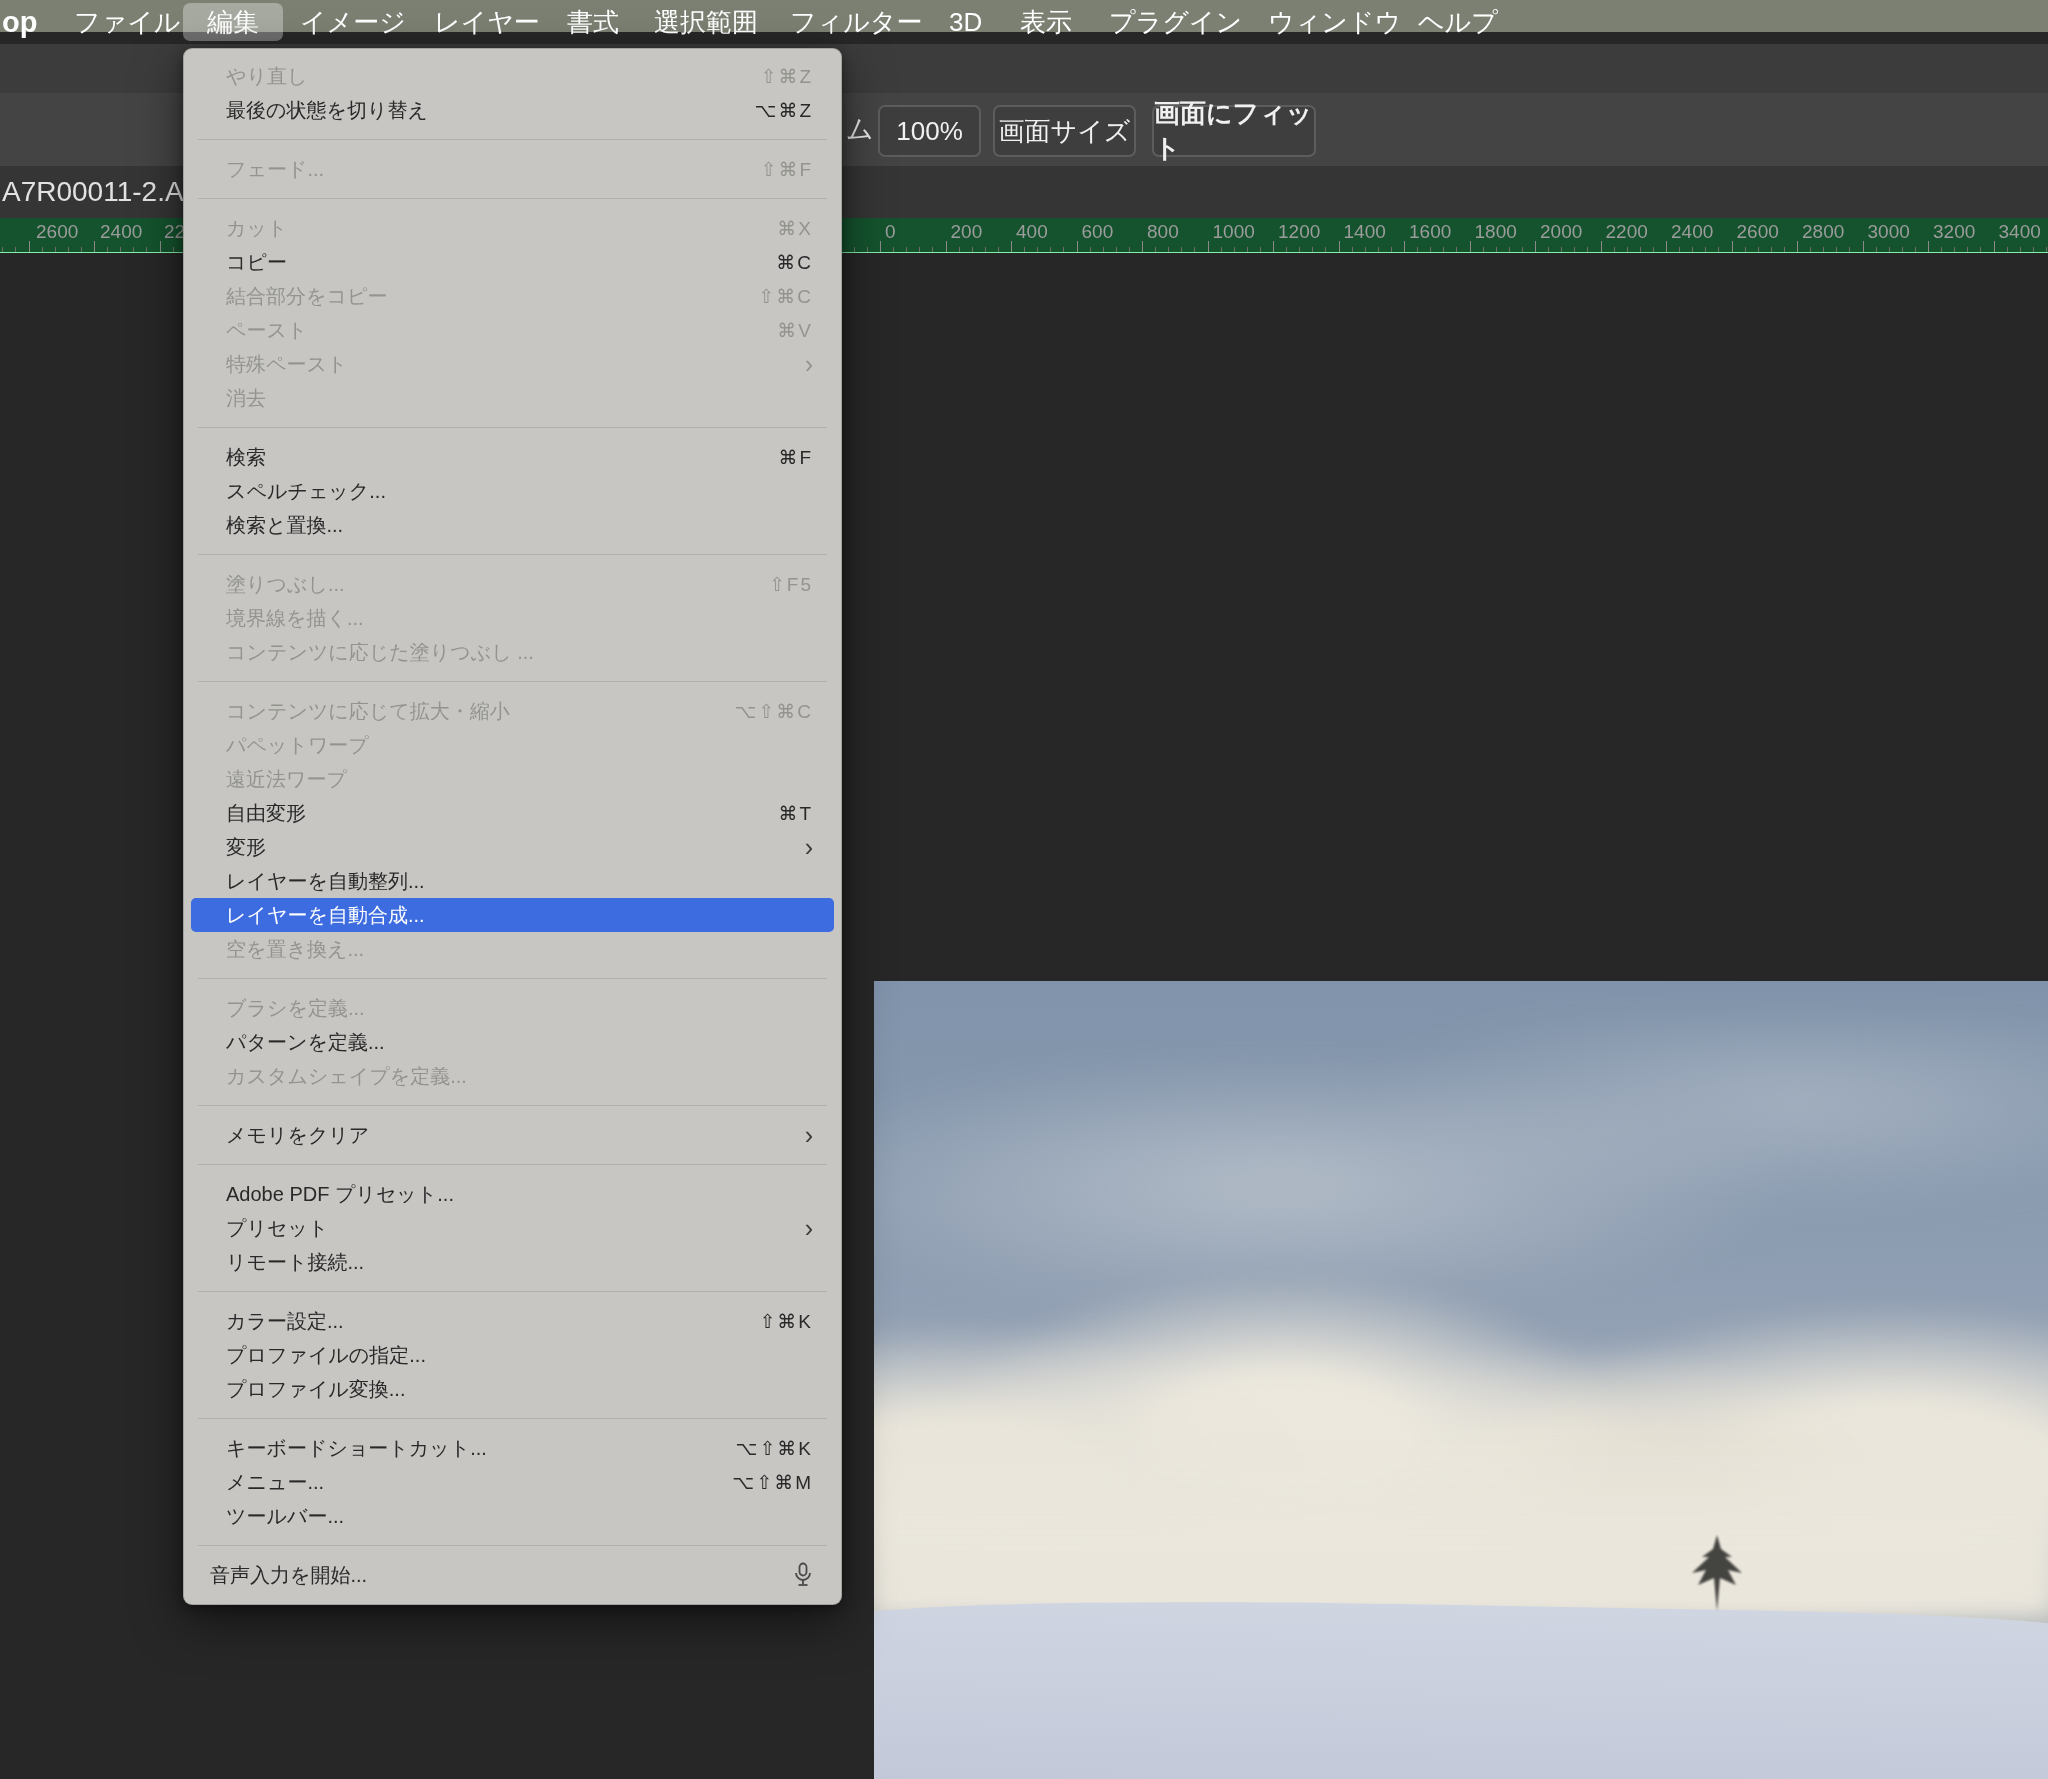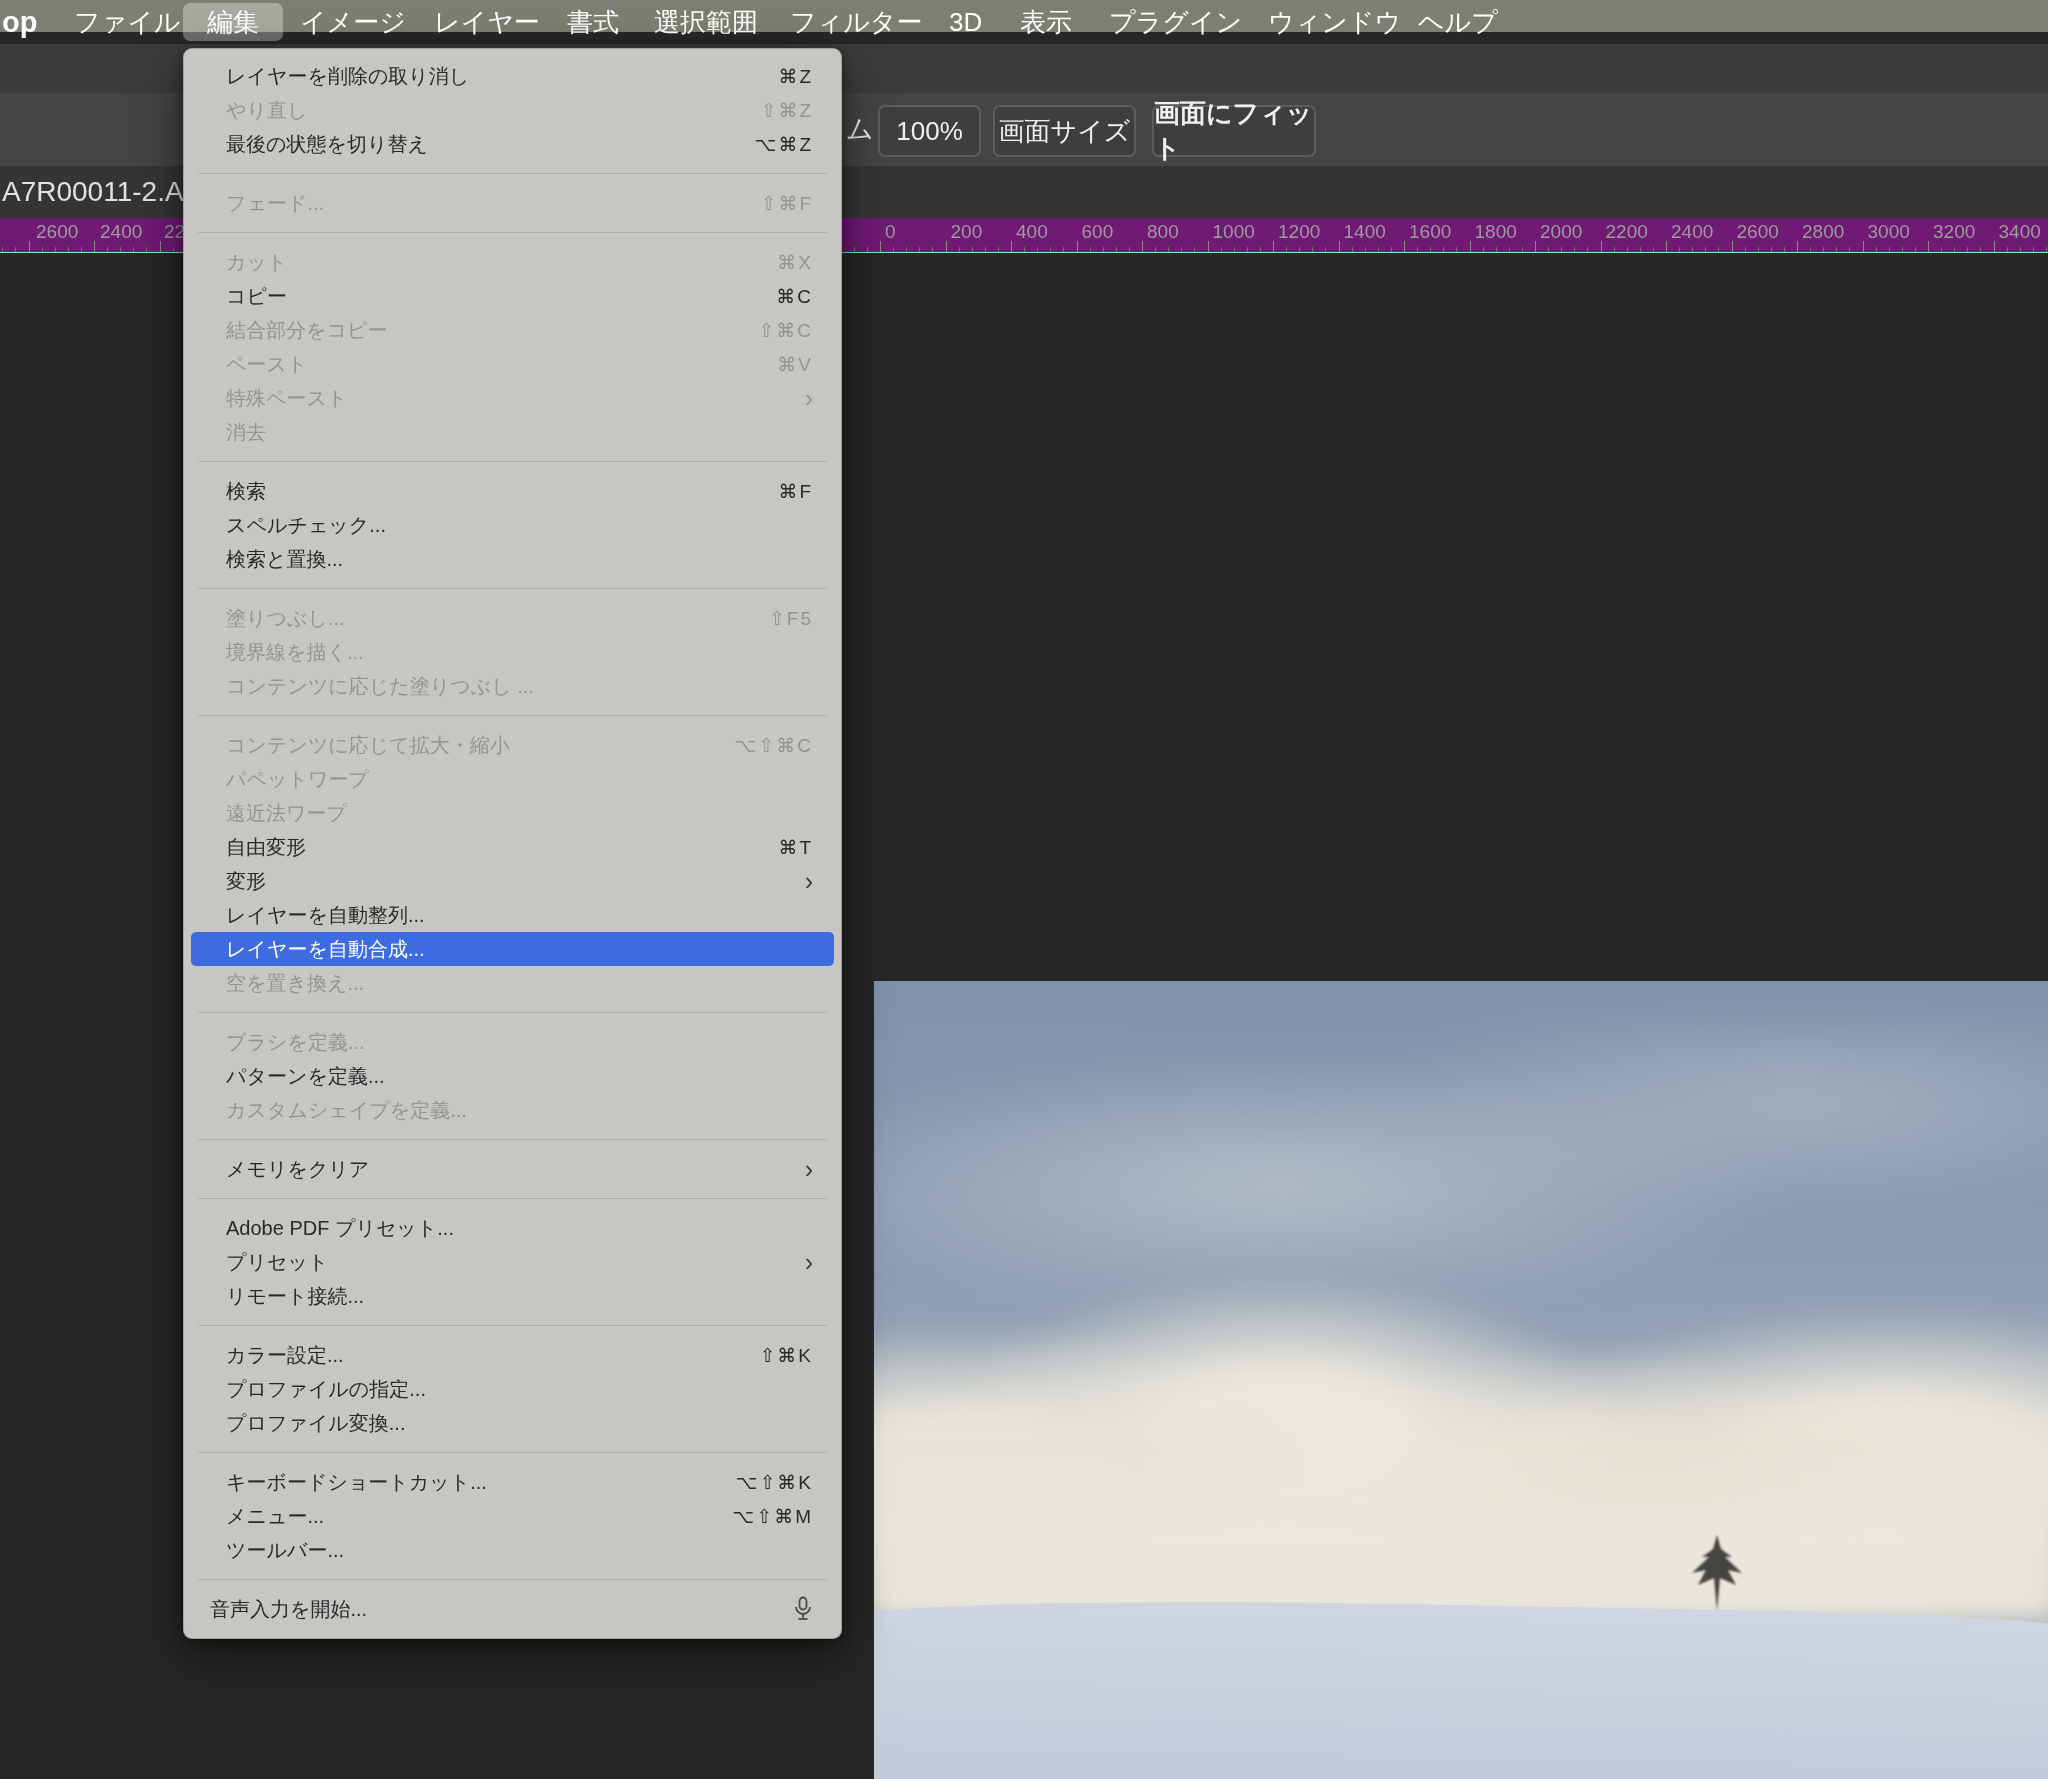--- a/index.html
+++ b/index.html
@@ -22,21 +22,21 @@
   .vsep{position:absolute;width:2px;background:#5f5f5f;}
   .checkbox{position:absolute;width:26px;height:26px;border-radius:5px;background:#7a7a7a;color:#3d3d3d;
     font-size:20px;font-weight:bold;display:flex;align-items:center;justify-content:center;}
   .partial-label{position:absolute;color:#e8e8e8;font-size:27px;line-height:73px;}
   .opt-button{position:absolute;height:48px;top:12px;background:#3e3e3e;border:2px solid #5d5d5d;border-radius:7px;
     color:#f0f0f0;font-size:26px;display:flex;align-items:center;justify-content:center;cursor:default;}
   
   .tabbar{position:absolute;left:0;top:166px;width:2048px;height:52px;background:#353535;}
   .tabname{position:absolute;left:2px;top:0;height:52px;line-height:52px;color:#e2e2e2;font-size:28px;white-space:nowrap;}
   
-  .ruler{position:absolute;left:0;top:218px;width:2048px;height:34px;background:#701a75;border-bottom:3px solid #86efac;}
+  .ruler{position:absolute;left:0;top:218px;width:2048px;height:34px;background:#14532d;border-bottom:3px solid #86efac;}
   .r-label{position:absolute;top:3px;color:#9c9c9c;font-size:19px;white-space:nowrap;}
   .r-tick{position:absolute;bottom:0;width:1px;background:#6e6e6e;}
   .r-tick.major{background:#8a8a8a;}
   
   .canvas{position:absolute;left:0;top:253px;width:2048px;height:1526px;background:#272727;}
   .photo{position:absolute;left:874px;top:728px;width:1174px;height:1051px;overflow:hidden;}
   .sky{position:absolute;inset:0;
     background:linear-gradient(180deg,#8093aa 0%,#8a9bb0 20%,#93a1b4 34%,#a3aebc 46%,#bcc0c0 58%);}
   .wisp{position:absolute;left:-5%;top:4%;width:110%;height:34%;filter:blur(20px);
     background:
@@ -311,24 +311,20 @@
       <div class="mb-item" style="left: 654px;">選択範囲</div>
       <div class="mb-item" style="left: 790px;">フィルター</div>
       <div class="mb-item" style="left: 949px;">3D</div>
       <div class="mb-item" style="left: 1020px;">表示</div>
       <div class="mb-item" style="left: 1109px;">プラグイン</div>
       <div class="mb-item" style="left: 1268px;">ウィンドウ</div>
       <div class="mb-item" style="left: 1418px;">ヘルプ</div>
     </div>
 
   <div class="menu">
-      <div class="mi">
-        <span class="lbl">レイヤーを削除の取り消し</span>
-        <span class="sc">⌘Z</span>
-      </div>
       <div class="mi disabled">
         <span class="lbl">やり直し</span>
         <span class="sc">⇧⌘Z</span>
       </div>
       <div class="mi">
         <span class="lbl">最後の状態を切り替え</span>
         <span class="sc">⌥⌘Z</span>
       </div>
       <div class="msep"></div>
       <div class="mi disabled">

